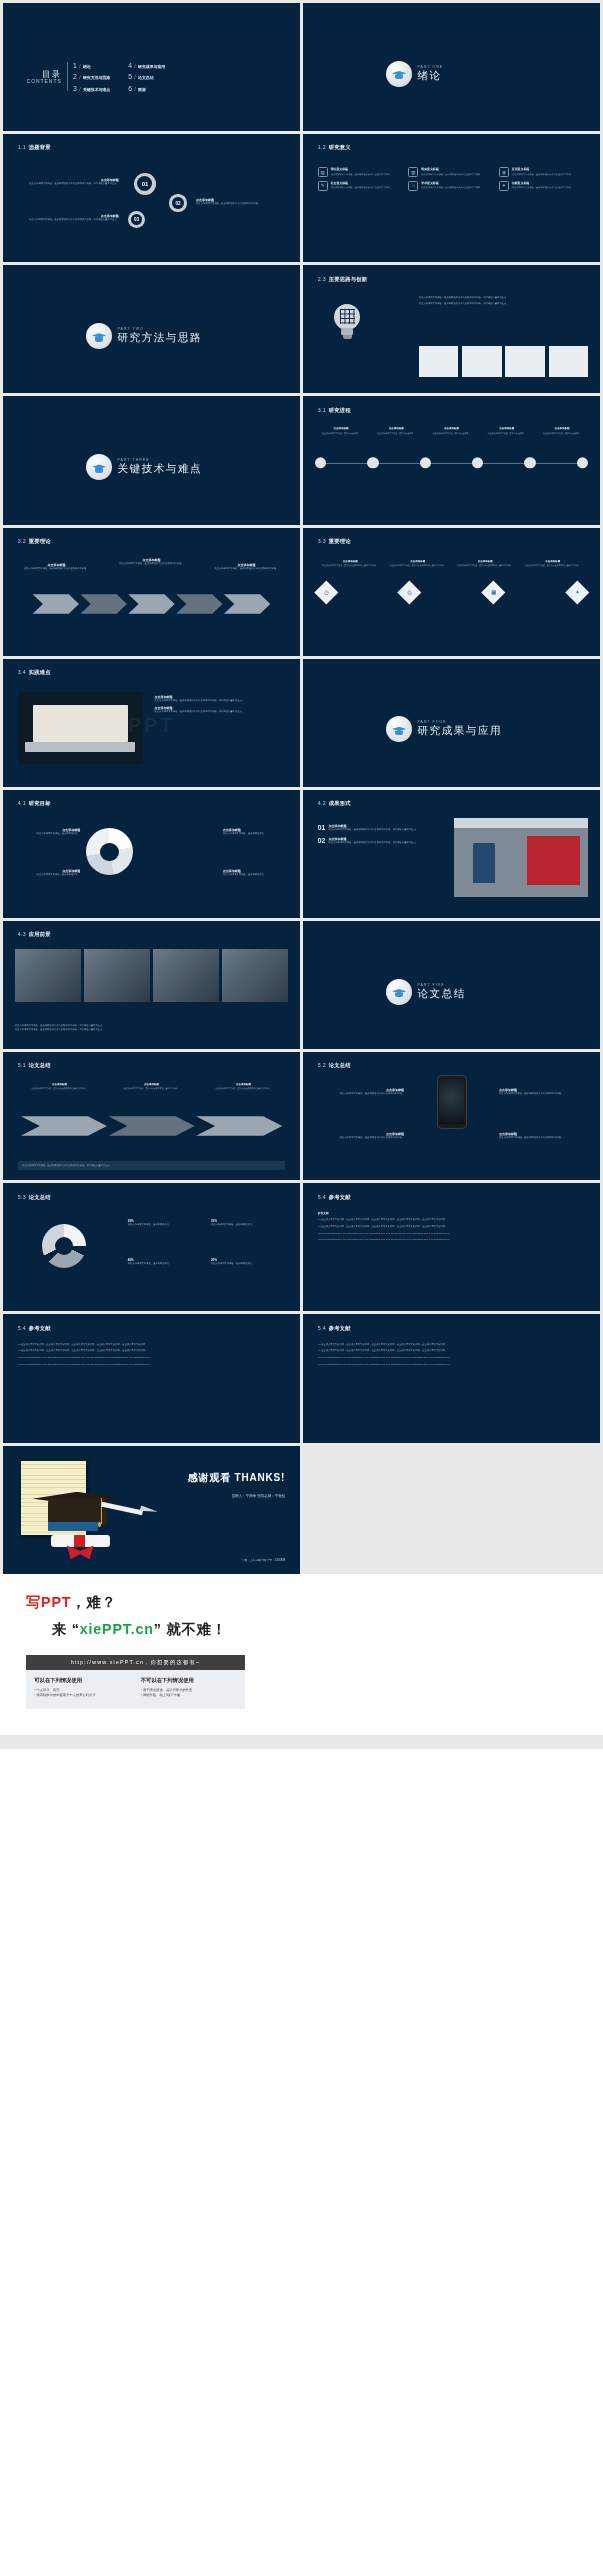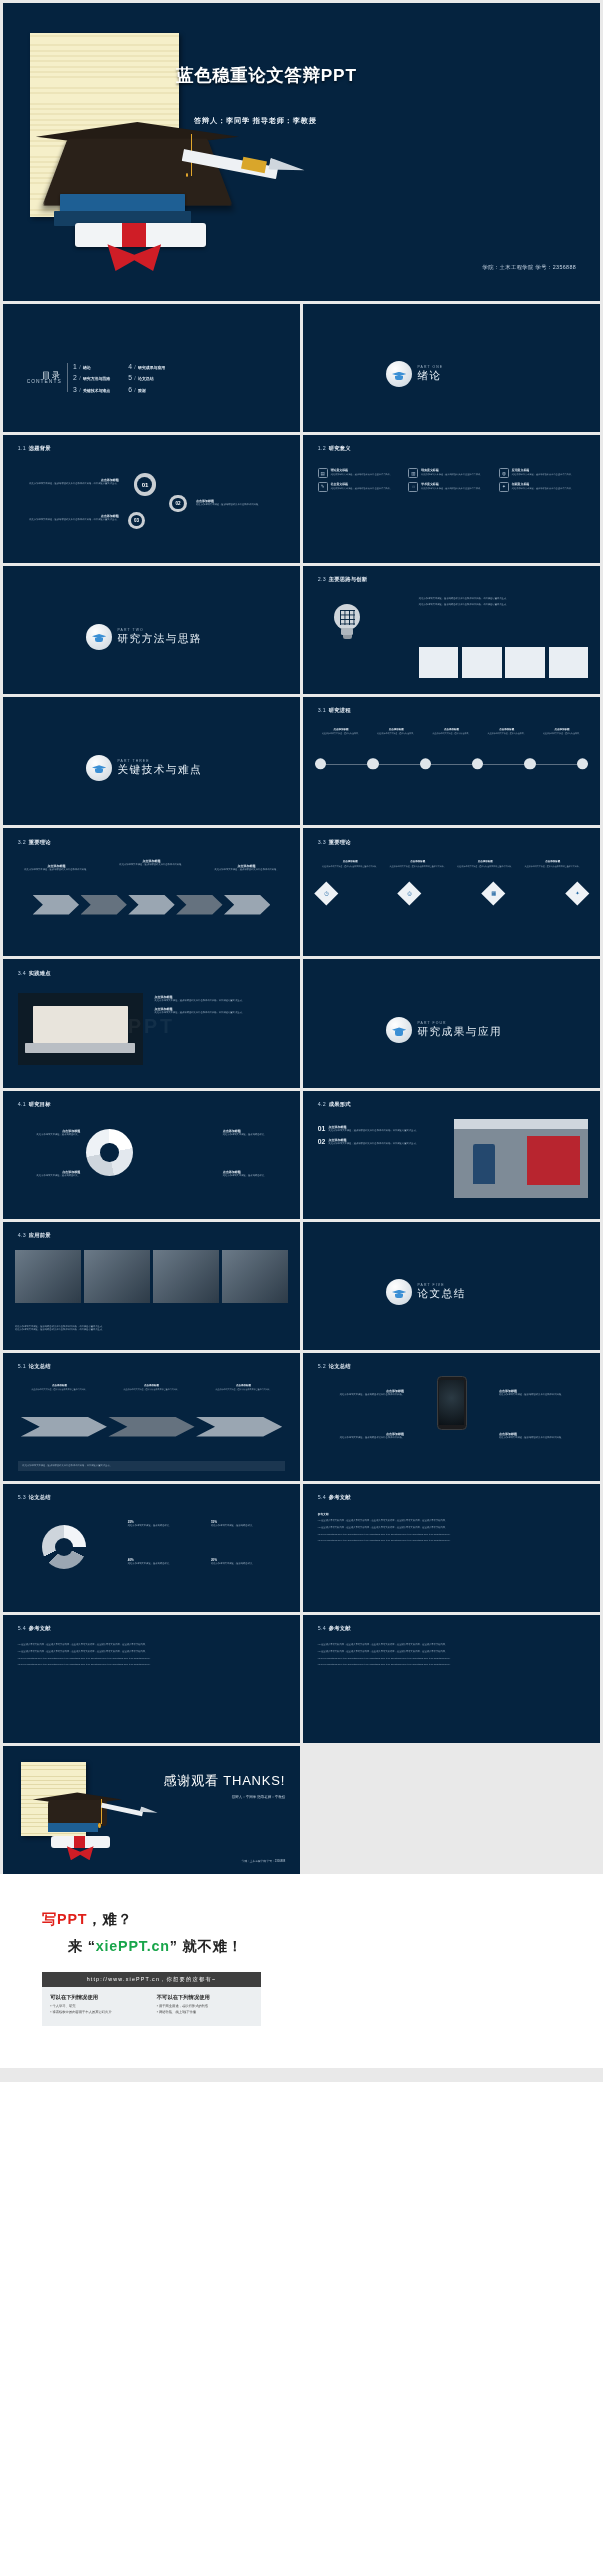--- a/index.html
+++ b/index.html
@@ -145,64 +145,46 @@
   
   .ref { position:absolute; left:5%; right:5%; top:22%; }
   .ref h4 { font-size:2.7px; color:#e4edf6; margin-bottom:3px; font-weight:bold; }
   .ref p { font-size:2.3px; color:#8ea3b7; line-height:1.6; margin-bottom:3px; }
 
   
   .thanks-big { position:absolute; left:0; right:0; top:23%; text-align:center;
      font-size:16.6px; font-weight:bold; color:#fff; letter-spacing:1.5px; }
   .thanks-body { position:absolute; left:8%; right:8%; top:52%; font-size:2.6px; color:#9db1c4; line-height:1.9; }
   .thanks-strong { position:absolute; left:0; right:0; bottom:9%; text-align:center; font-size:4.5px; color:#e6eef6; }
-  .thx2-title { position:absolute; right:5%; top:20%; font-size:13px; color:#fff; font-weight:normal; letter-spacing:0.8px; }
+  .thx2-title { position:absolute; right:5%; top:20%; font-size:10px; color:#fff; font-weight:bold; letter-spacing:0.8px; }
   .thx2-sub { position:absolute; right:5%; top:38%; font-size:3.5px; color:#cfdbe7; }
   .thx2-foot { position:absolute; right:5%; bottom:9%; font-size:2.7px; color:#b8c8d8; }
 
   
-  .promo { background:#fff; padding:16px; }
+  .promo { background:#fff; padding:0; }
   .promo-inner { width:50%; padding:19.6px 0 26px 26px; }
   .promo-l1 { font-size:14.3px; font-weight:bold; color:#222; letter-spacing:0.8px; }
   .promo-l1 .red { color:#e0201a; }
   .promo-l2 { font-size:14.3px; font-weight:bold; color:#222; margin:7.5px 0 0 26px; letter-spacing:0.8px; }
   .promo-l2 .green { color:#18a54a; }
   .promo-box { margin-top:16.6px; width:219px; background:#eceff1; }
   .promo-bar { background:#3f3f3f; color:#fff; font-size:5.3px; letter-spacing:1.2px; text-align:center; padding:3.8px 0; }
   .promo-cols { display:flex; padding:6.8px 8.3px 9.8px 8.3px; gap:10.6px; }
   .promo-col { flex:1; }
   .promo-col h5 { font-size:5.3px; color:#1a1a1a; margin-bottom:3.8px; }
   .promo-col li { list-style:none; font-size:3.3px; color:#444; line-height:1.8; }
   .promo-col li::before { content:"▪ "; color:#777; }
   .bottom-strip { height:13.6px; background:#e9e9e9; }
 </style>
 </head>
 <body>
 
 <div class="page">
   <div class="grid">
 
-    <div class="slide hero full">
-      <div class="paper"></div>
-      <div class="cap-board"></div>
-      <div class="cap"></div>
-      <div class="tassel"></div>
-      <div class="tassel-b"></div>
-      <div class="book"></div>
-      <div class="book2"></div>
-      <div class="scroll"></div>
-      <div class="ribbon"></div>
-      <div class="bow"></div>
-      <div class="pen"></div>
-      <div class="pen-grip"></div>
-      <div class="pen-nib"></div>
-      <div class="hero-title">蓝色稳重论文答辩PPT</div>
-      <div class="hero-sub">答辩人：李同学    指导老师：李教授</div>
-      <div class="hero-foot">学院：土木工程学院    学号：2356888</div>
-    </div>
 
     <div class="slide">
       <div class="toc-wrap">
         <div class="toc-label">
           <div class="cn">目录</div>
           <div class="en">CONTENTS</div>
         </div>
         <div class="toc-div"></div>
         <div class="toc-cols">
           <div class="toc-col">

